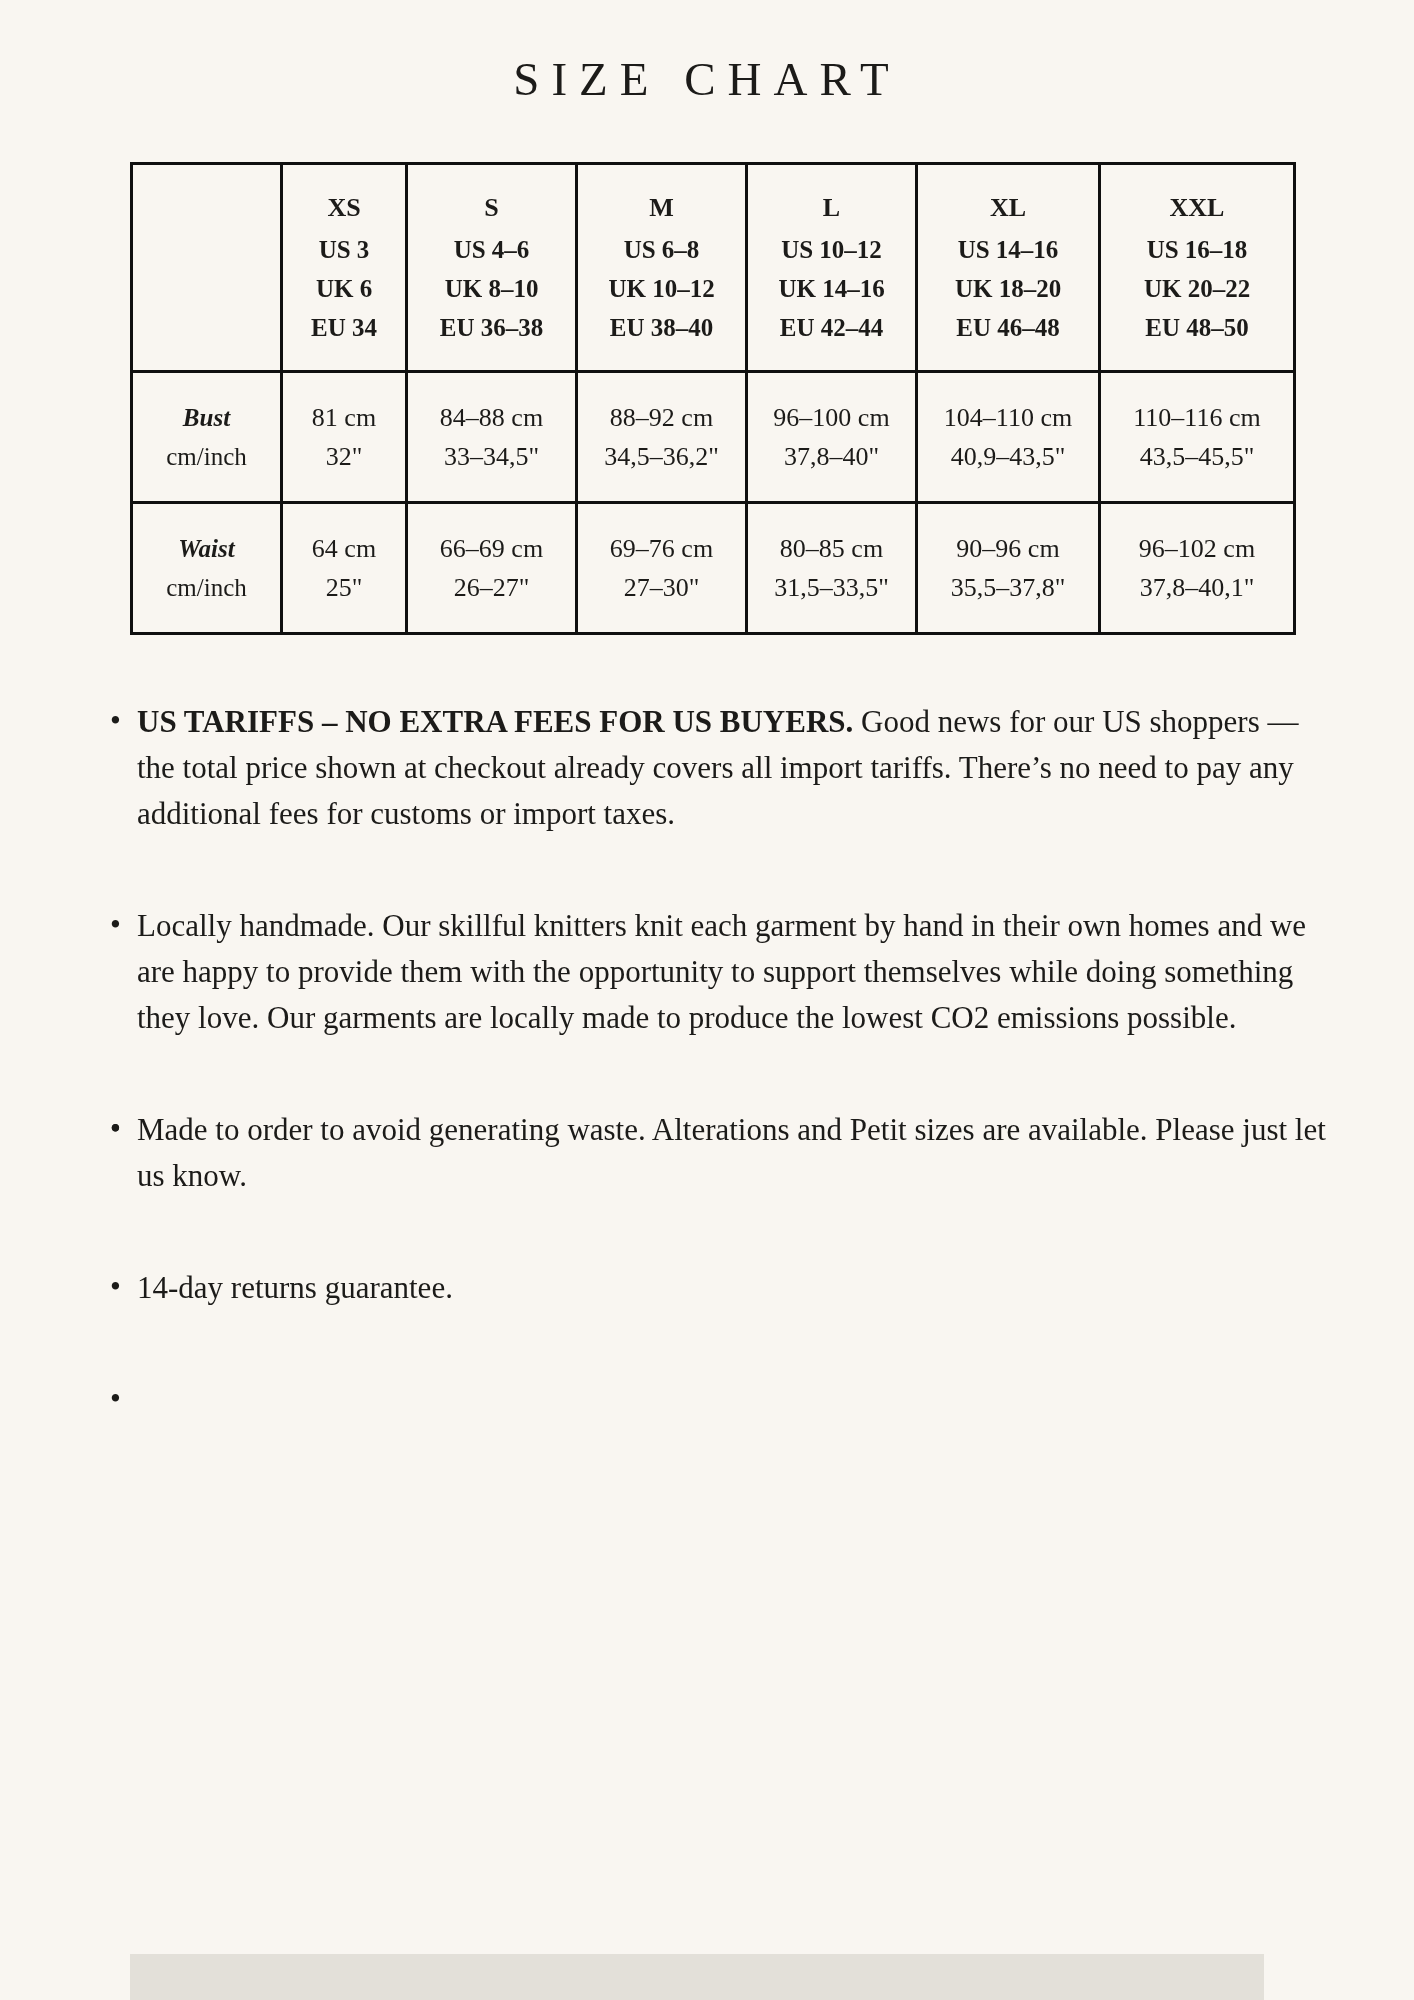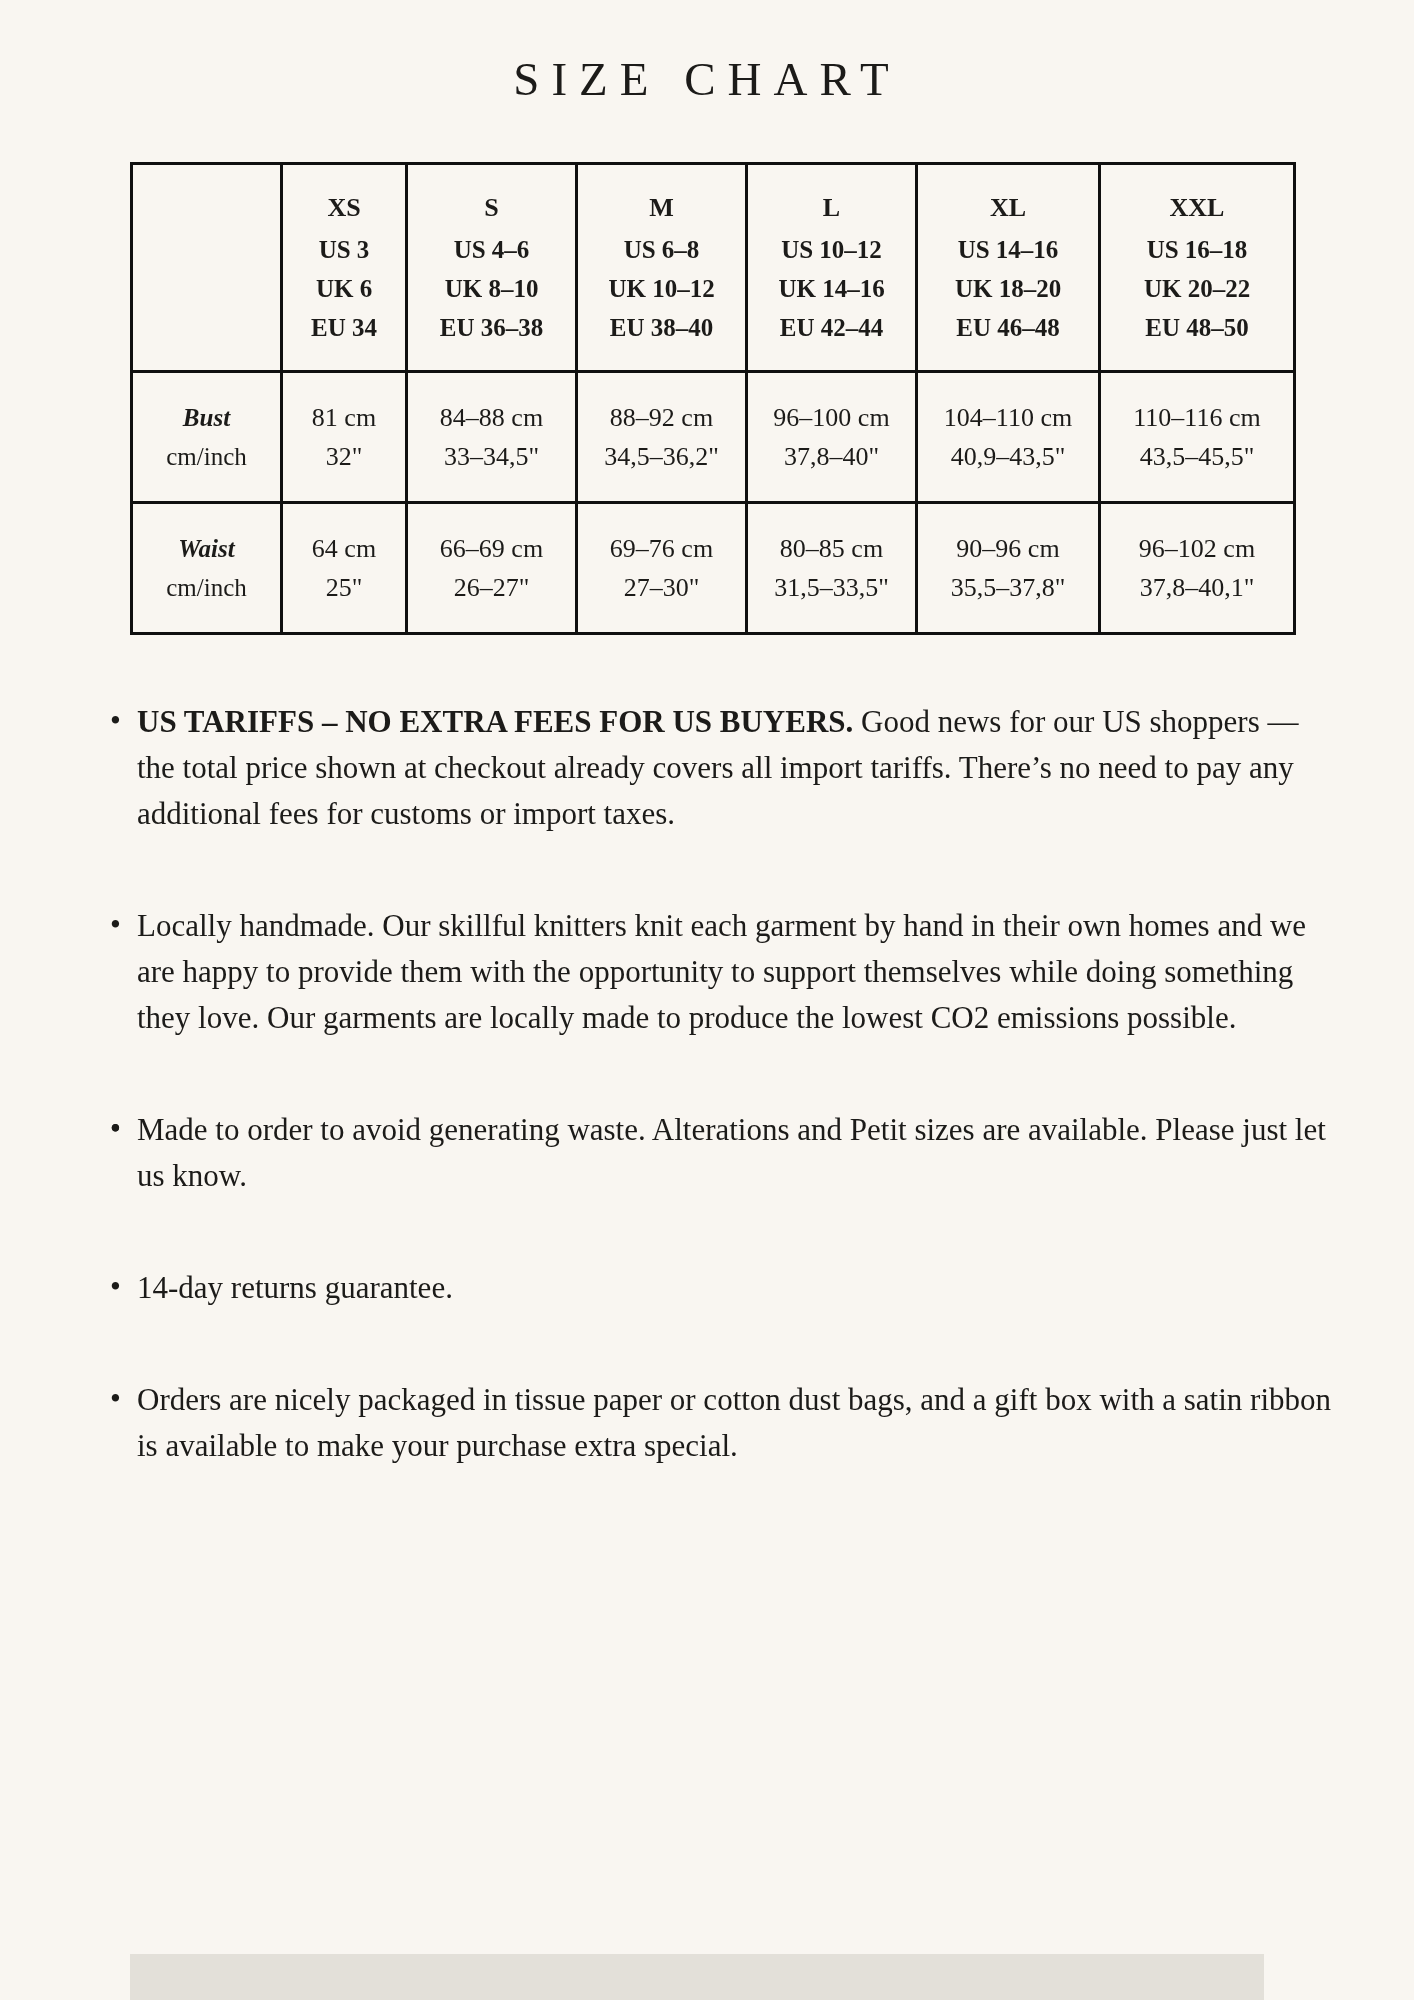--- a/index.html
+++ b/index.html
@@ -225,19 +225,19 @@
     <li>
       <span class="dot">•</span>
       <span class="lead"></span><span>Made to order to avoid generating waste. Alterations and Petit sizes are available. Please just let us know.</span>
     </li>
     <li>
       <span class="dot">•</span>
       <span class="lead"></span><span>14-day returns guarantee.</span>
     </li>
     <li>
       <span class="dot">•</span>
-      <span class="lead"></span><span>Orders are nicely packaged in tissue paper or cotton dust bags, and a gift box with a satin ribbon is available to make your purchase extra special.</span>
+      <span class="lead"></span>
     </li>
   </ul>
 
   <div class="bottom-strip"></div>
 
 </div>
 
 </body></html>

